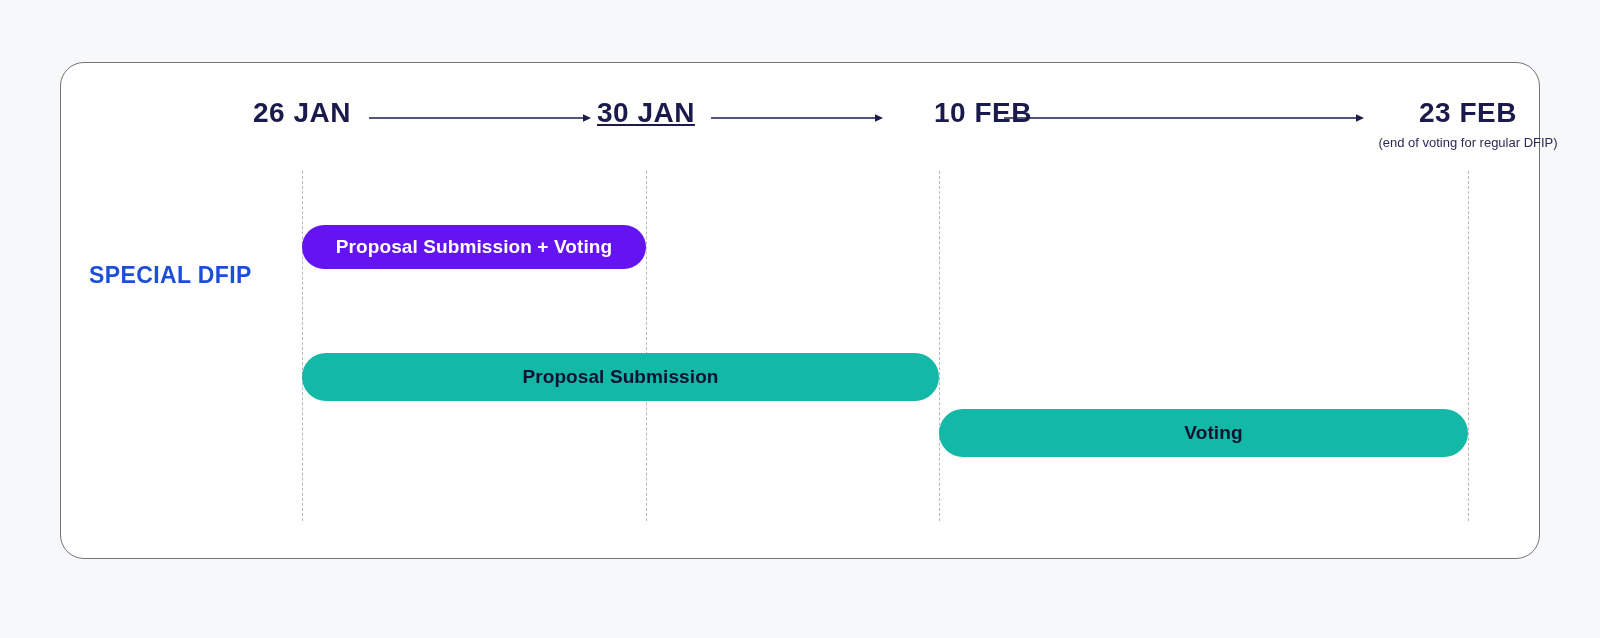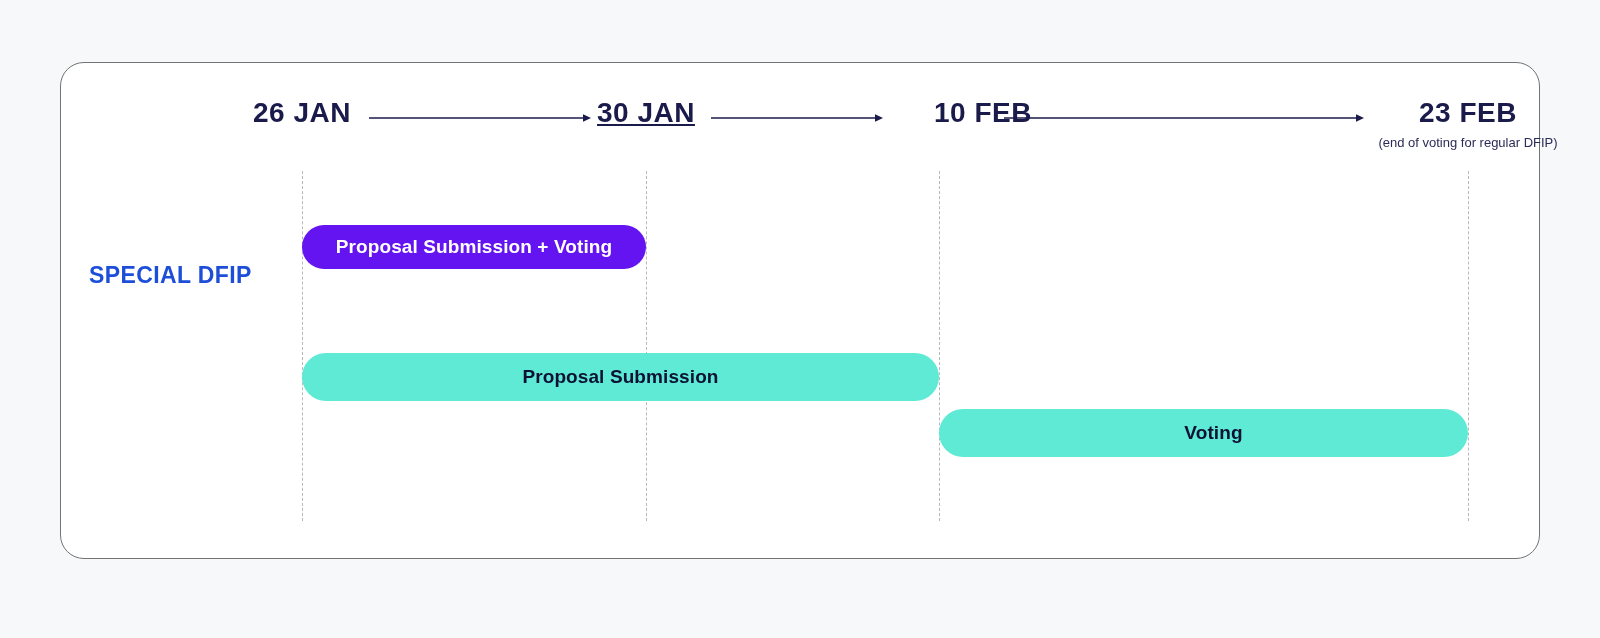--- a/index.html
+++ b/index.html
@@ -88,21 +88,21 @@
     display: flex;
     align-items: center;
     justify-content: center;
     border-radius: 999px;
     font-size: 19px;
     font-weight: 700;
     letter-spacing: 0.1px;
     white-space: nowrap;
   }
   .bar.purple { background: #6414f0; color: #ffffff; }
-  .bar.cyan   { background: #5eead4; color: #0d1133; }
+  .bar.cyan   { background: #14b8a6; color: #0d1133; }
 </style>
 </head>
 <body>
 
 <div class="card">
 
   <div class="timeline-header">
 
     <div class="date-label" style="left:241px;">26 JAN</div>
 

